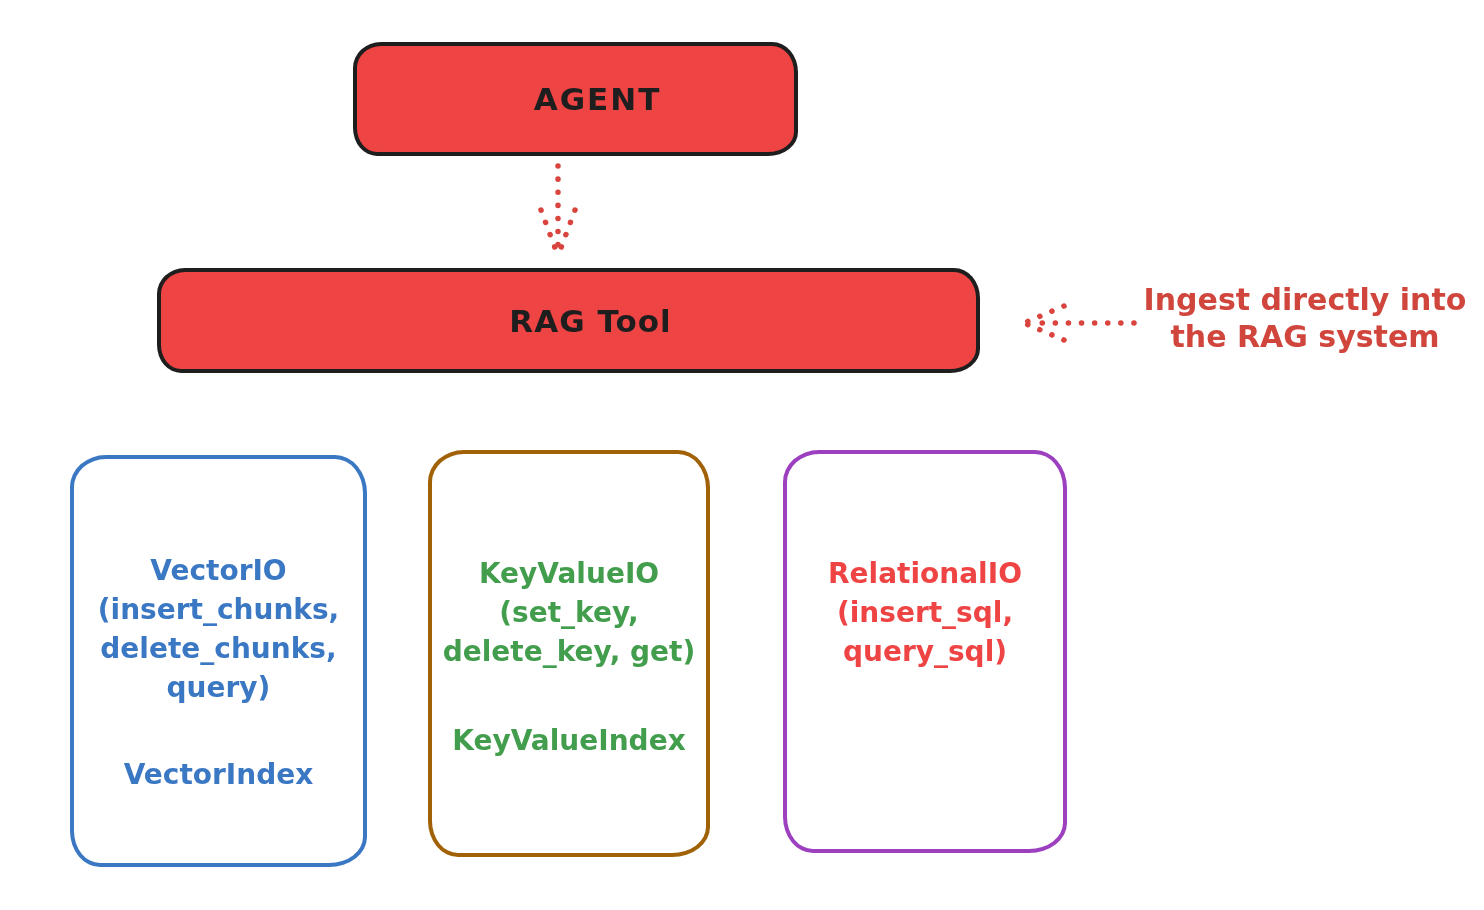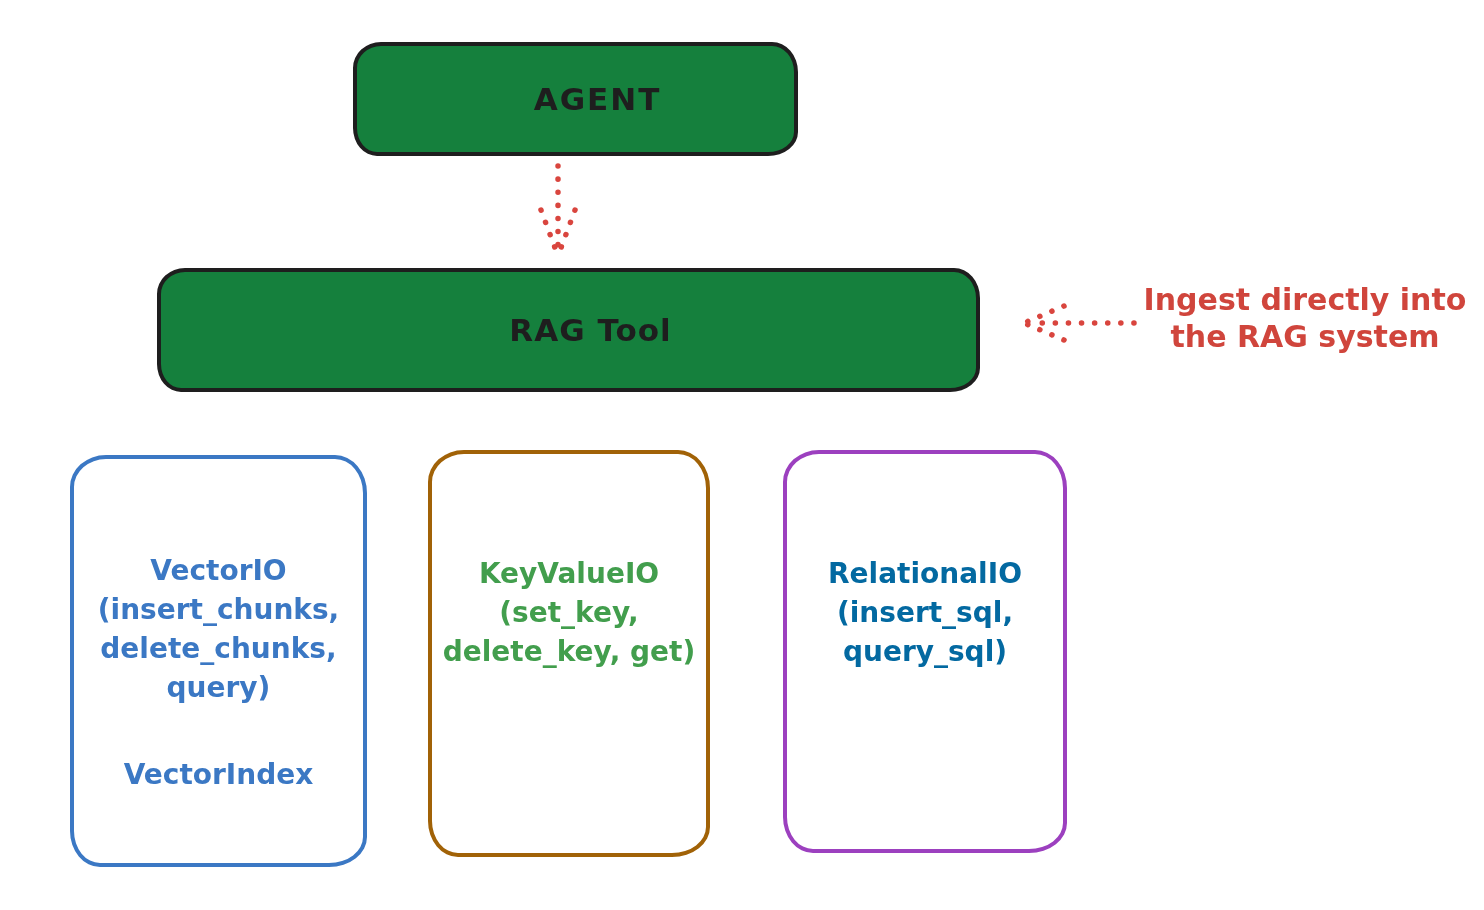--- a/index.html
+++ b/index.html
@@ -13,37 +13,37 @@
     height: 910px;
     background: #ffffff;
     overflow: hidden;
     font-family: "DejaVu Sans", "Liberation Sans", sans-serif;
   }
 
   
   .node {
     position: absolute;
     box-sizing: border-box;
-    background: #15803d;
+    background: #ef4444;
     display: flex;
     align-items: center;
     justify-content: center;
     padding-left: 44px;
   }
   .ink-box {
     border: 4px solid #1e1e1e;
     border-radius: 28px 26px 30px 24px / 26px 30px 24px 28px;
   }
   .agent-box {
     left: 353px; top: 42px;
     width: 445px; height: 114px;
   }
   .rag-box {
     left: 157px; top: 268px;
-    width: 823px; height: 124px;
+    width: 823px; height: 105px;
   }
   .node-label {
     color: #1e1e1e;
     font-size: 31px;
     font-weight: 700;
     letter-spacing: 2px;
     white-space: nowrap;
   }
 
   
@@ -63,21 +63,21 @@
   .card-keyvalue {
     left: 428px; top: 450px;
     width: 282px; height: 407px;
     border: 4px solid #a16207;
     color: #429e4d;
   }
   .card-relational {
     left: 783px; top: 450px;
     width: 284px; height: 403px;
     border: 4px solid #9c40bf;
-    color: #0369a1;
+    color: #ef4444;
   }
   .card-title {
     margin-top: 92px;
     font-size: 28px;
     font-weight: 600;
     line-height: 39px;
     white-space: pre-line;
   }
   .card-index {
     margin-top: 48px;
@@ -150,20 +150,21 @@
 (insert_chunks,
 delete_chunks,
 query)</div>
     <div class="card-index">VectorIndex</div>
   </div>
 
   <div class="card card-keyvalue">
     <div class="card-title">KeyValueIO
 (set_key,
 delete_key, get)</div>
+    <div class="card-index">KeyValueIndex</div>
   </div>
 
   <div class="card card-relational">
     <div class="card-title">RelationalIO
 (insert_sql,
 query_sql)</div>
   </div>
 
 </div>
 

